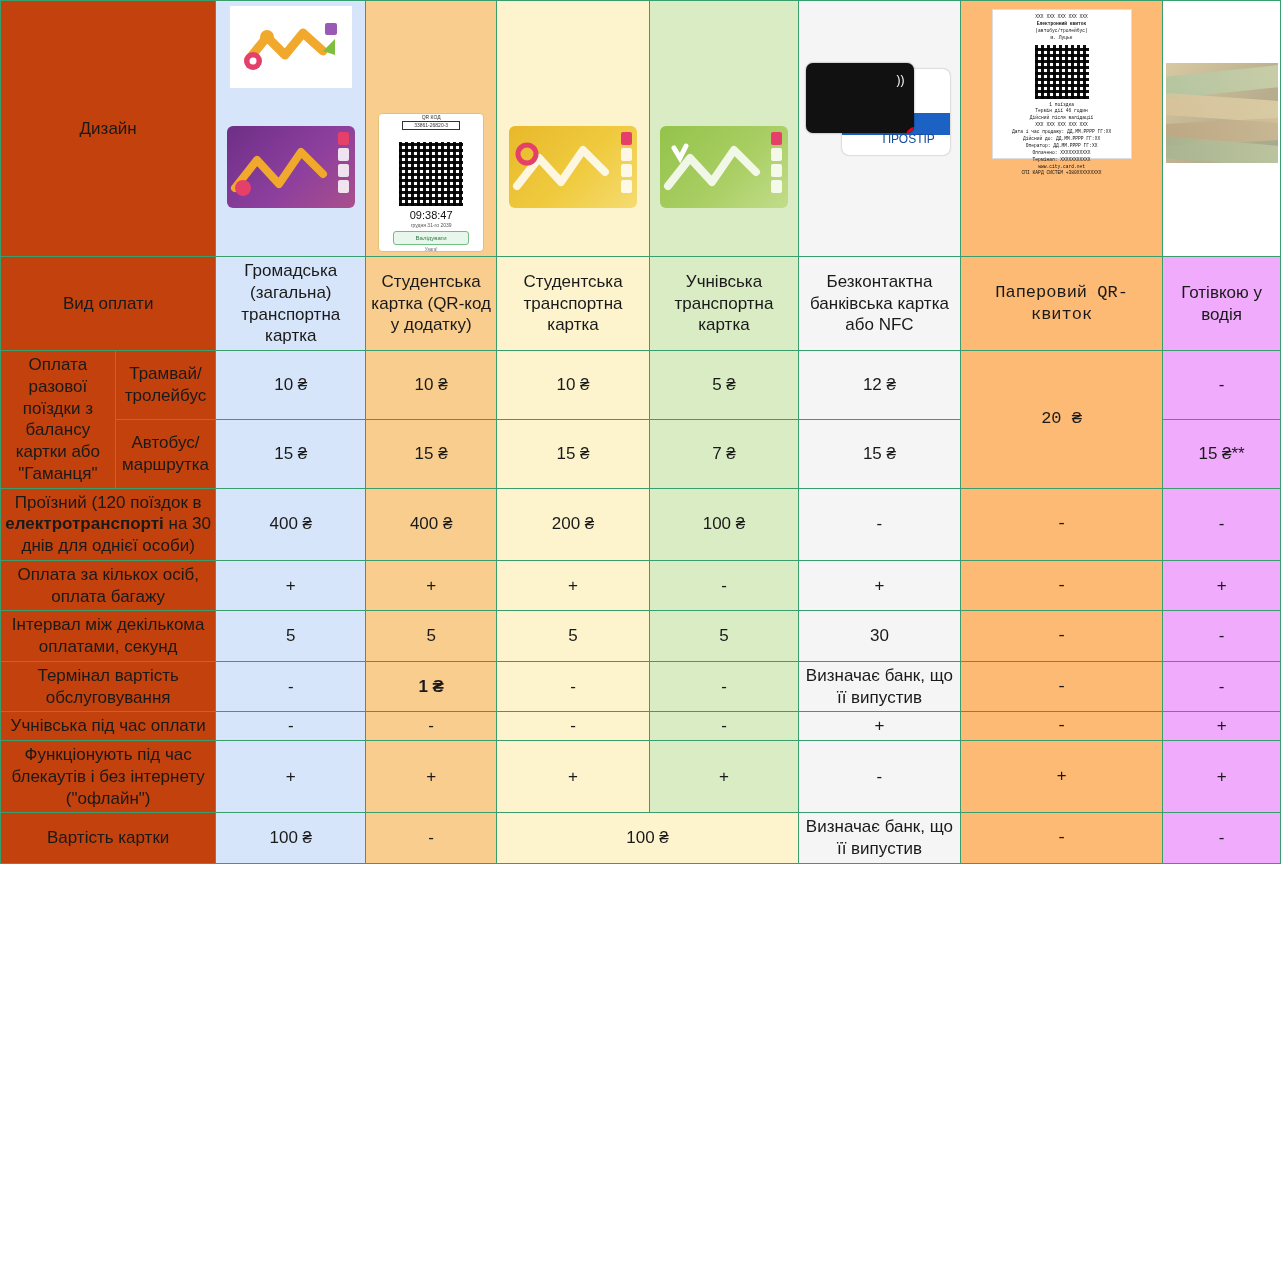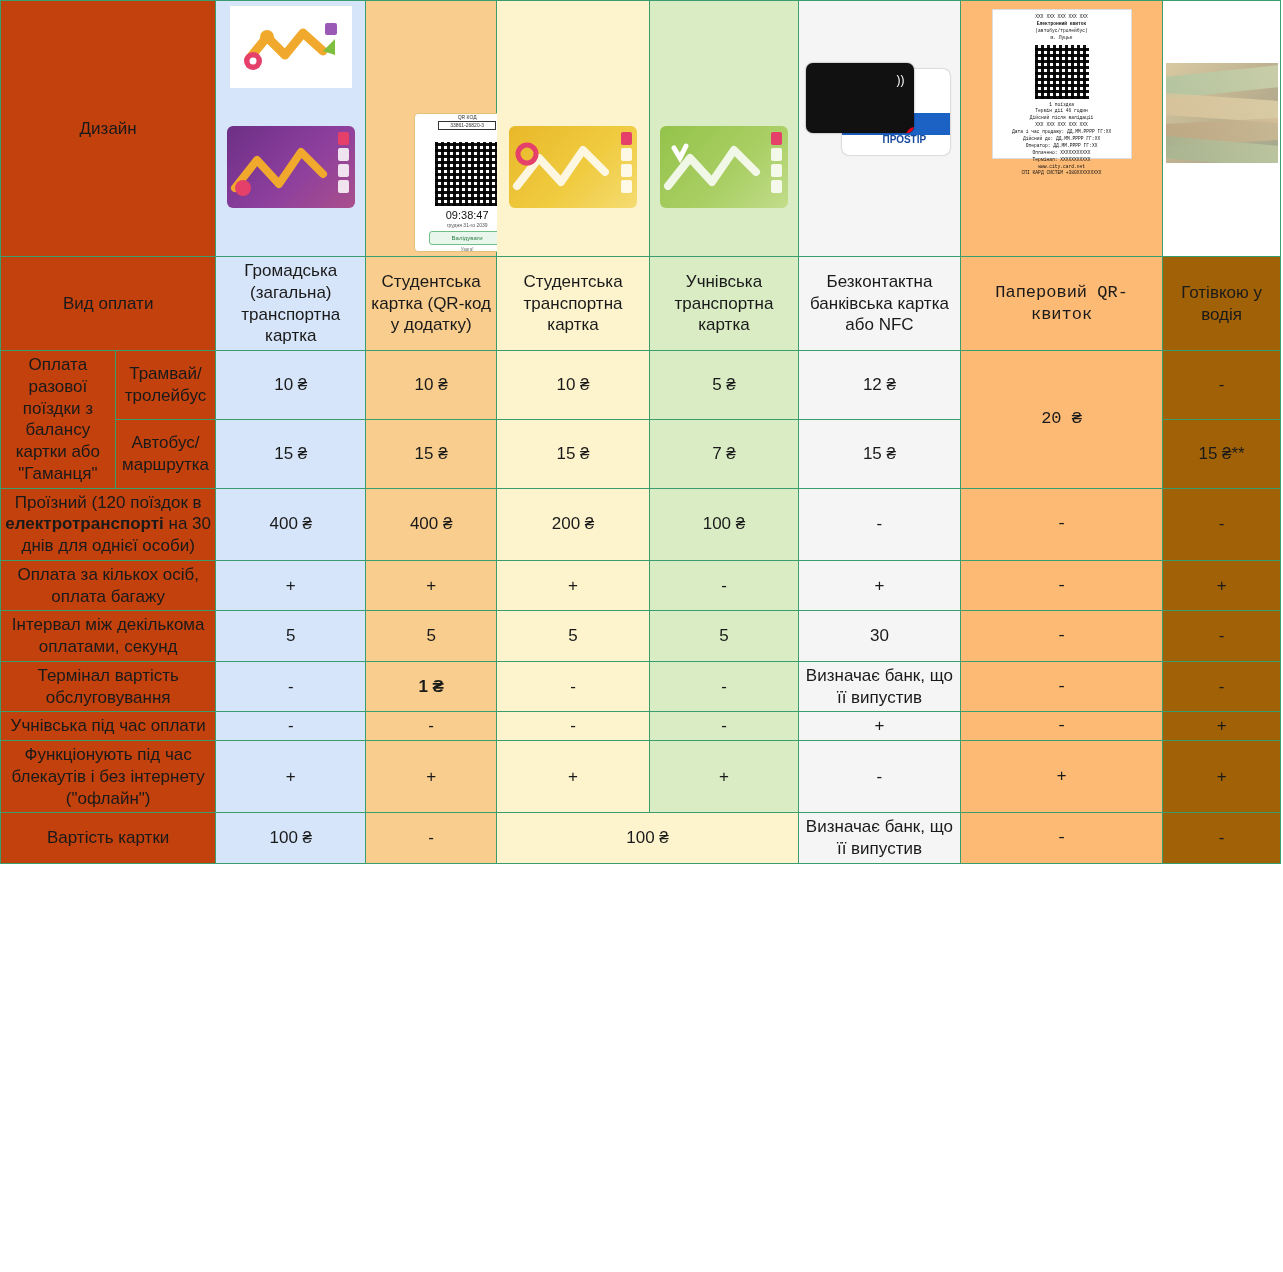--- a/index.html
+++ b/index.html
@@ -39,21 +39,21 @@
   col.c-qr   { width: 201px; }
   col.c-cash { width: 117px; }
 
   
   .col-gen   { background: #d6e5f9; }
   .col-virt  { background: #f9cd8d; }
   .col-stud  { background: #fdf4cd; }
   .col-pupil { background: #d9ecc4; }
   .col-bank  { background: #f5f5f5; }
   .col-qr    { background: #fdba74; font-family: Liberation Mono, monospace; }
-  .col-cash  { background: #a16207; }
+  .col-cash  { background: #f0abfc; }
   .col-white { background: #ffffff; }
 
   .label-cell {
     background: #c2410c;
     font-size: 17px;
     padding: 6px 5px;
   }
   .head-cell {
     font-size: 18px;
     padding: 8px 6px;
@@ -123,21 +123,20 @@
     transform: translateX(-50%);
     top: 112px;
     width: 104px;
     height: 137px;
     background: #ffffff;
     border: 1px solid #e0c27a;
     border-radius: 4px;
     overflow: hidden;
     font-size: 5px;
     color: #333;
-    margin-left: 36px;
   }
   .phone-qr {
     margin: 12px auto 2px;
     width: 64px;
     height: 64px;
     background:
       repeating-linear-gradient(90deg,#111 0 3px,#fff 3px 6px),
       repeating-linear-gradient(0deg,#111 0 3px,#fff 3px 6px);
     background-blend-mode: multiply;
   }
@@ -185,22 +184,22 @@
     left: 8px; bottom: 24px;
     color: #fff;
     font-size: 13px;
     font-style: italic;
     font-weight: bold;
   }
   .prostir-txt {
     position: absolute;
     left: 40px; bottom: 8px;
     color: #17499a;
-    font-size: 10px;
-    font-weight: bold;
+    font-size: 12px;
+    font-weight: normal;
   }
   .bank-card-black {
     position: absolute;
     left: 0; top: 0;
     width: 108px; height: 70px;
     background: #111;
     border-radius: 7px;
     box-shadow: 0 0 2px rgba(0,0,0,0.5);
     overflow: hidden;
   }

